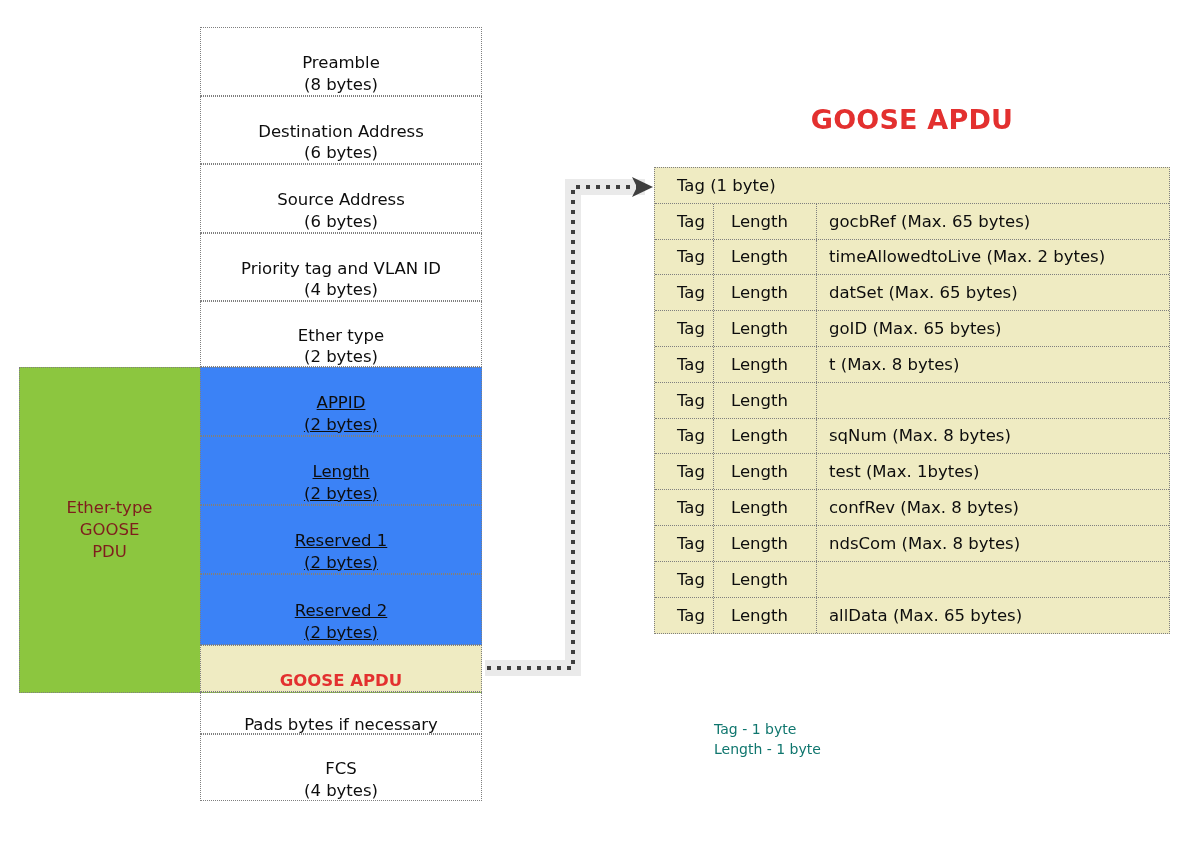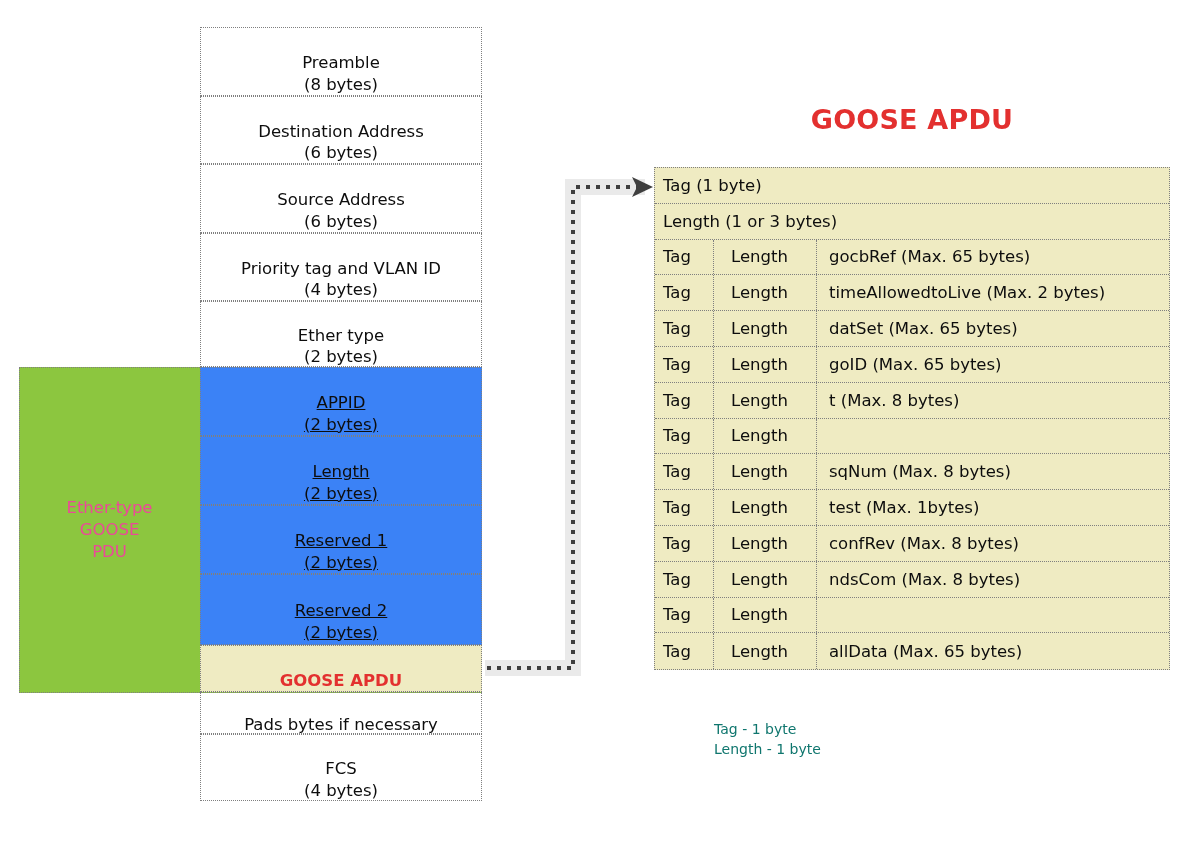--- a/index.html
+++ b/index.html
@@ -64,21 +64,21 @@
     left: 19px;
     top: 367px;
     width: 181px;
     height: 326px;
     display: flex;
     align-items: center;
     justify-content: center;
     text-align: center;
     font-size: 16.5px;
     line-height: 1.35;
-    color: #ec4899;
+    color: #7f1d1d;
     font-weight: normal;
     white-space: pre-line;
   }
 
   
   #apdu-connector {
     position: absolute;
     left: 482px;
     top: 176px;
     width: 172px;
@@ -112,21 +112,21 @@
     display: flex;
     align-items: center;
     height: 35.8px;
     border-bottom: 1px dotted #7f7f7f;
     box-sizing: border-box;
   }
   .apdu-row:last-child { border-bottom: none; }
   .apdu-cell {
     font-size: 16.5px;
     color: #0d0d0d;
-    padding-left: 8px;
+    padding-left: 22px;
     box-sizing: border-box;
     white-space: nowrap;
     overflow: hidden;
   }
   .apdu-cell.c-tag {
     width: 59px;
     border-right: 1px dotted #7f7f7f;
     height: 100%;
     display: flex;
     align-items: center;
@@ -225,23 +225,20 @@
   <polygon points="150,1 171,11 150,21 155,11" fill="#3F3F3F"></polygon>
 </svg>
 
 <div id="goose-apdu-title">GOOSE APDU</div>
 
 <div id="goose-apdu-table">
     <div class="apdu-row">
       <div class="apdu-cell c-full">Tag (1 byte)</div>
     </div>
     <div class="apdu-row">
-      <div class="apdu-cell c-full">Length (1 or 3 bytes)</div>
-    </div>
-    <div class="apdu-row">
       <div class="apdu-cell c-tag">Tag</div>
       <div class="apdu-cell c-len">Length</div>
       <div class="apdu-cell c-field">gocbRef (Max. 65 bytes)</div>
     </div>
     <div class="apdu-row">
       <div class="apdu-cell c-tag">Tag</div>
       <div class="apdu-cell c-len">Length</div>
       <div class="apdu-cell c-field">timeAllowedtoLive (Max. 2 bytes)</div>
     </div>
     <div class="apdu-row">

